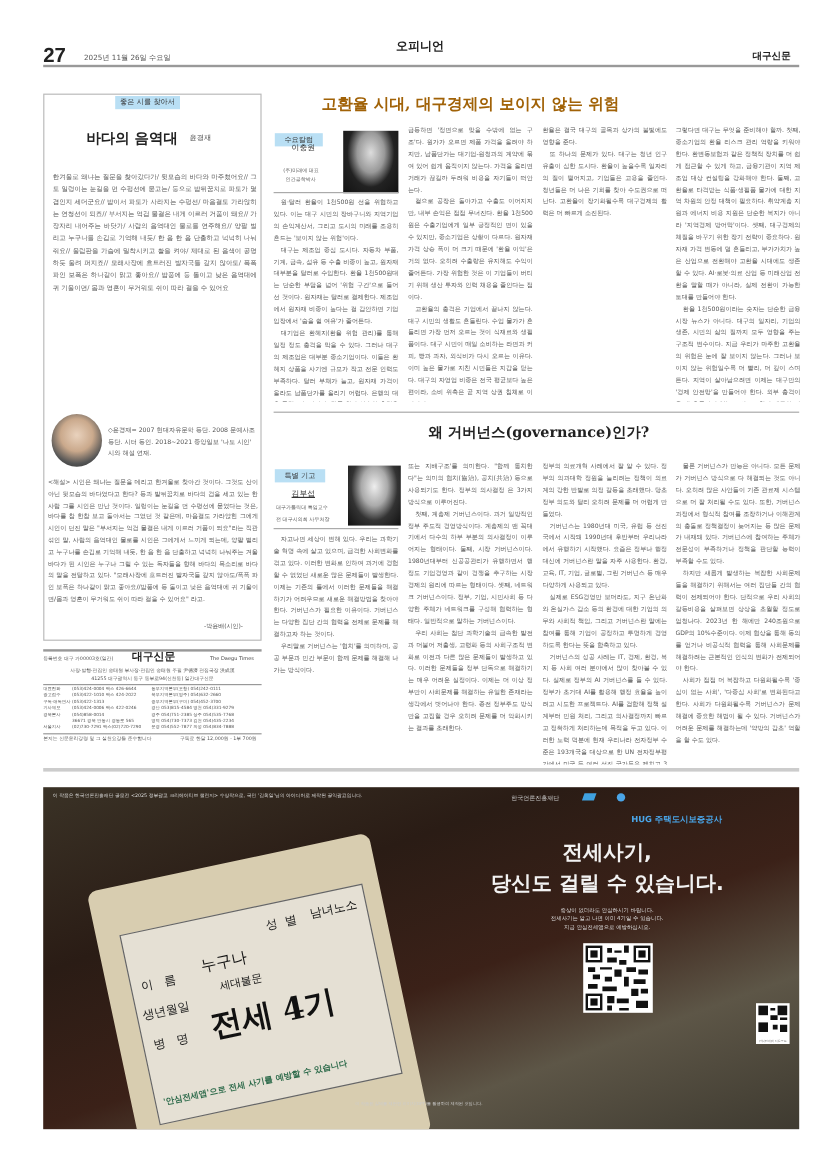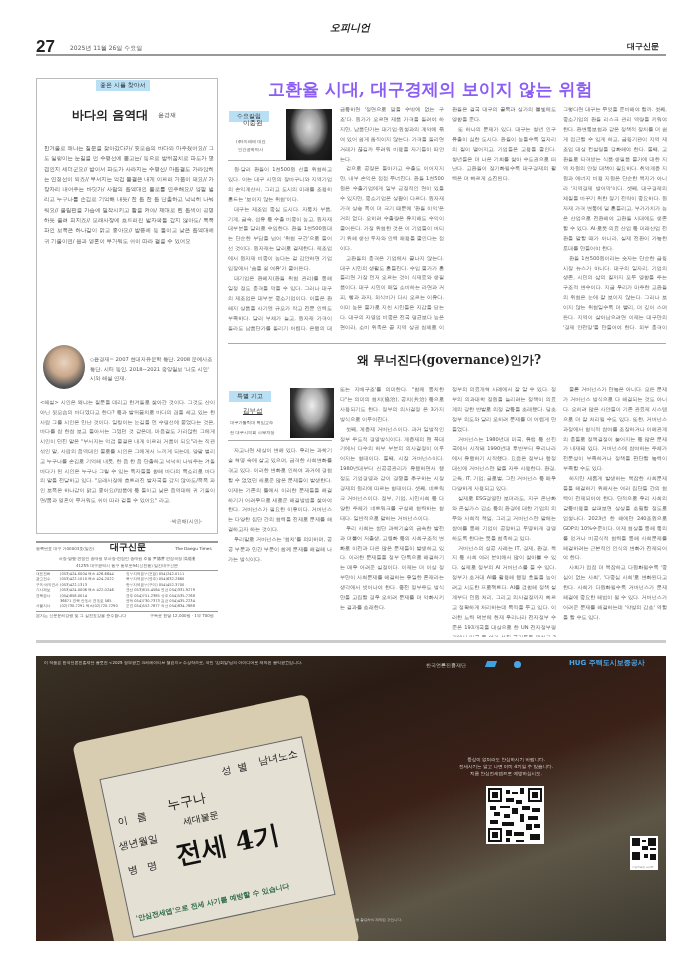--- a/index.html
+++ b/index.html
@@ -1,55 +1,55 @@
 <!DOCTYPE html>
 <html><head>
 <meta charset="utf-8">
 <style>
   html,body{margin:0;padding:0;background:#fff;}
   body{width:700px;height:980px;position:relative;overflow:hidden;font-family:"DejaVu Sans",sans-serif;color:#333;}
   .abs{position:absolute;}
   
   .pg-num{left:36px;top:37px;font-family:"Liberation Sans",sans-serif;font-size:17px;font-weight:bold;color:#222;}
   .pg-date{left:70px;top:44px;font-size:6px;color:#555;}
-  .pg-section{left:330px;top:21px;font-size:10px;font-weight:bold;color:#222;font-style:italic;}
+  .pg-section{left:330px;top:32px;font-size:10px;font-weight:bold;color:#222;}
   .pg-paper{left:627px;top:41px;font-size:8px;font-weight:bold;color:#222;}
   .hdr-rule{left:36px;top:54px;width:630px;height:2px;background:#999;}
   
   .poem-box{left:36px;top:78px;width:182px;height:456px;border:1px solid #bbb;box-sizing:border-box;}
   .tag{background:#b9dff4;color:#333;font-size:6px;padding:1px 4px;display:inline-block;}
   .poem-tag{left:96px;top:80px;}
   .poem-title{left:72px;top:107px;font-family:"DejaVu Serif",serif;font-size:12px;color:#222;font-weight:bold;}
   .poem-author{left:158px;top:111px;font-size:6px;color:#444;}
   .poem-body{left:44px;top:143px;width:170px;font-size:5.4px;line-height:10.3px;color:#555;text-align:justify;}
   .poet-photo{left:43px;top:345px;width:42px;height:44px;border-radius:50%;background:radial-gradient(circle at 50% 40%,#e9d2bd 0,#caa98c 40%,#555 70%,#222 100%);}
   .poet-bio{left:90px;top:355px;width:124px;font-size:5.2px;line-height:9.5px;color:#555;}
   .comment{left:40px;top:398px;width:175px;font-size:5.1px;line-height:9.8px;color:#555;text-align:justify;}
   .comment-sig{left:170px;top:518px;font-size:5px;color:#555;}
   .info-reg{left:36px;top:546px;font-size:4px;color:#555;}
   .info-logo{left:110px;top:541px;font-size:9px;font-weight:bold;color:#222;}
   .info-en{left:175px;top:546px;font-size:4.2px;color:#444;}
   .info-line{left:36px;width:182px;font-size:4px;color:#555;}
   .info-rule{left:36px;width:182px;height:1px;background:#999;}
   
-  .h1{left:268px;top:78px;font-family:"DejaVu Serif",serif;font-size:17px;font-weight:bold;color:#8b5cf6;}
+  .h1{left:268px;top:78px;font-family:"DejaVu Serif",serif;font-size:13px;font-weight:bold;color:#a16207;}
   .col-tag{left:229px;top:111px;}
   .writer1-photo{left:286px;top:109px;width:46px;height:52px;background:radial-gradient(ellipse at 50% 35%,#ddd 0,#999 35%,#222 60%,#111 100%);}
   .writer-name{font-family:"DejaVu Serif",serif;font-size:6.5px;color:#333;}
   .writer-role{font-size:4.2px;color:#555;}
   .body-text{font-size:5.1px;line-height:9.9px;color:#555;text-align:justify;}
   .col-rule{left:228px;top:343px;width:438px;height:1px;background:#aaa;}
   .h2{left:357px;top:352px;font-family:"DejaVu Serif",serif;font-size:12px;font-weight:bold;color:#222;}
   .writer2-photo{left:290px;top:388px;width:44px;height:50px;background:radial-gradient(ellipse at 50% 35%,#eee 0,#aaa 35%,#333 62%,#111 100%);}
   
   .ad-rule{left:36px;top:640px;width:630px;height:3px;background:#ccc;}
   .ad{left:36px;top:656px;width:630px;height:285px;background:linear-gradient(160deg,#3a3226 0%,#2a1c15 30%,#3b2118 55%,#5d5647 75%,#3e3a30 100%);overflow:hidden;}
   .ad-credit{left:8px;top:4px;font-size:4px;color:#ddd;width:280px;}
   .ad-logo1{left:390px;top:6px;font-size:5px;color:#ccc;}
-  .ad-logo2{left:490px;top:2px;font-size:7px;color:#4aa5e8;font-weight:bold;margin-left:43px;}
+  .ad-logo2{left:490px;top:22px;font-size:7px;color:#4aa5e8;font-weight:bold;}
   .ad-head{left:315px;top:42px;width:310px;text-align:center;font-family:"DejaVu Sans",sans-serif;font-size:17px;line-height:26px;color:#f2f2f2;font-weight:bold;}
   .ad-sub{left:330px;top:100px;width:280px;text-align:center;font-size:4.5px;line-height:7px;color:#ddd;}
   .ad-qr{left:450px;top:130px;width:58px;height:58px;background:#fff;}
   .ad-qr2{left:594px;top:180px;width:28px;height:34px;background:#fff;}
   .ad-foot{left:260px;top:262px;font-size:3.5px;color:#ccc;}
   .card{left:60px;top:60px;width:240px;height:255px;background:#d8cdb0;transform:rotate(-12deg);border-radius:8px;}
   .card-paper{left:78px;top:100px;width:205px;height:160px;background:#e5e0d4;transform:rotate(-12deg);border:1px solid #666;}
   .card-label{font-size:10px;color:#222;}
   .card-hand{font-family:"DejaVu Serif",serif;color:#111;}
   .card-green{font-size:7px;color:#2e6b4b;font-weight:bold;}
@@ -145,21 +145,21 @@
   <p style="margin:0;">환율은 결국 대구의 골목과 상가의 불빛에도 영향을 준다.</p>
   <p style="margin:0;text-indent:6px;">또 하나의 문제가 있다. 대구는 청년 인구 유출이 심한 도시다. 환율이 높을수록 일자리의 질이 떨어지고, 기업들은 고용을 줄인다. 청년들은 더 나은 기회를 찾아 수도권으로 떠난다. 고환율이 장기화될수록 대구경제의 활력은 더 빠르게 소진된다.</p>
 </div>
 <div class="abs body-text" style="left:563px;top:105px;width:104px;height:230px;overflow:hidden;">
   <p style="margin:0;">그렇다면 대구는 무엇을 준비해야 할까. 첫째, 중소기업의 환율 리스크 관리 역량을 키워야 한다. 환변동보험과 같은 정책적 장치를 더 쉽게 접근할 수 있게 하고, 금융기관이 지역 제조업 대상 컨설팅을 강화해야 한다. 둘째, 고환율로 타격받는 식품·생필품 물가에 대한 지역 차원의 안정 대책이 필요하다. 취약계층 지원과 에너지 비용 지원은 단순한 복지가 아니라 '지역경제 방어막'이다. 셋째, 대구경제의 체질을 바꾸기 위한 장기 전략이 중요하다. 원자재 가격 변동에 덜 흔들리고, 부가가치가 높은 산업으로 전환해야 고환율 시대에도 생존할 수 있다. AI·로봇·의료 산업 등 미래산업 전환을 말할 때가 아니라, 실제 전환이 가능한 토대를 만들어야 한다.</p>
   <p style="margin:0;text-indent:6px;">환율 1천500원이라는 숫자는 단순한 금융시장 뉴스가 아니다. 대구의 일자리, 기업의 생존, 시민의 삶의 질까지 모두 영향을 주는 구조적 변수이다. 지금 우리가 마주한 고환율의 위험은 눈에 잘 보이지 않는다. 그러나 보이지 않는 위험일수록 더 빨리, 더 깊이 스며든다. 지역이 살아남으려면 이제는 대구만의 '경제 안전망'을 만들어야 한다. 외부 충격이 올 때 흔들리지 않는 도시, 그 힘이 대구의 미래를 지켜줄 것이다.</p>
 </div>
 
 <div class="abs col-rule"></div>
 
-<div class="abs h2">왜 무너진다(governance)인가?</div>
+<div class="abs h2">왜 거버넌스(governance)인가?</div>
 <div class="abs tag" style="left:229px;top:391px;padding:1px 8px;">특별 기고</div>
 <div class="abs writer-name" style="left:243px;top:407px;text-decoration:underline;">김부섭</div>
 <div class="abs writer-role" style="left:230px;top:420px;">대구가톨릭대 특임교수</div>
 <div class="abs writer-role" style="left:230px;top:430px;">전 대구시의회 사무처장</div>
 <div class="abs writer2-photo"></div>
 <div class="abs" style="left:228px;top:440px;width:104px;height:1px;background:#aaa;"></div>
 
 <div class="abs body-text" style="left:228px;top:446px;width:104px;height:190px;overflow:hidden;">
   <p style="margin:0;text-indent:6px;">자고나면 세상이 변해 있다. 우리는 과학기술 혁명 속에 살고 있으며, 급격한 사회변화를 겪고 있다. 이러한 변화로 인하여 과거에 경험할 수 없었던 새로운 많은 문제들이 발생한다. 이제는 기존의 틀에서 이러한 문제들을 해결하기가 어려우므로 새로운 해결방법을 찾아야 한다. 거버넌스가 필요한 이유이다. 거버넌스는 다양한 집단 간의 협력을 전제로 문제를 해결하고자 하는 것이다.</p>
   <p style="margin:0;text-indent:6px;">우리말로 거버넌스는 '협치'를 의미하며, 공공 부문과 민간 부문이 함께 문제를 해결해 나가는 방식이다.</p>
@@ -195,20 +195,24 @@
     <div class="abs card-hand" style="left:60px;top:30px;font-size:13px;">누구나</div>
     <div class="abs card-label" style="left:120px;top:10px;"><span>성</span>&nbsp;&nbsp;<span>별</span></div>
     <div class="abs card-hand" style="left:158px;top:8px;font-size:10px;">남녀노소</div>
     <div class="abs card-label" style="left:4px;top:62px;">생년월일</div>
     <div class="abs card-hand" style="left:72px;top:52px;font-size:9px;">세대불문</div>
     <div class="abs card-label" style="left:8px;top:88px;"><span>병</span>&nbsp;&nbsp;&nbsp;<span>명</span></div>
     <div class="abs card-hand" style="left:58px;top:72px;font-size:26px;font-weight:bold;">전세 4기</div>
     <div class="abs card-green" style="left:6px;top:138px;width:200px;">'안심전세앱'으로 전세 사기를 예방할 수 있습니다</div>
   </div>
 
+  <div class="abs ad-head">
+    <div>전세사기,</div>
+    <div>당신도 걸릴 수 있습니다.</div>
+  </div>
   <div class="abs ad-sub">
     <div>증상이 없더라도 안심하시기 바랍니다.</div>
     <div>전세사기는 알고 나면 이미 4기일 수 있습니다.</div>
     <div>지금 안심전세앱으로 예방하십시오.</div>
   </div>
   <div class="abs ad-qr">
     <svg width="58" height="58" viewBox="0 0 29 29">
       <rect x="1" y="1" width="7" height="7" fill="#111"></rect>
         <rect x="2" y="2" width="5" height="5" fill="#fff"></rect>
         <rect x="3" y="3" width="3" height="3" fill="#111"></rect>

